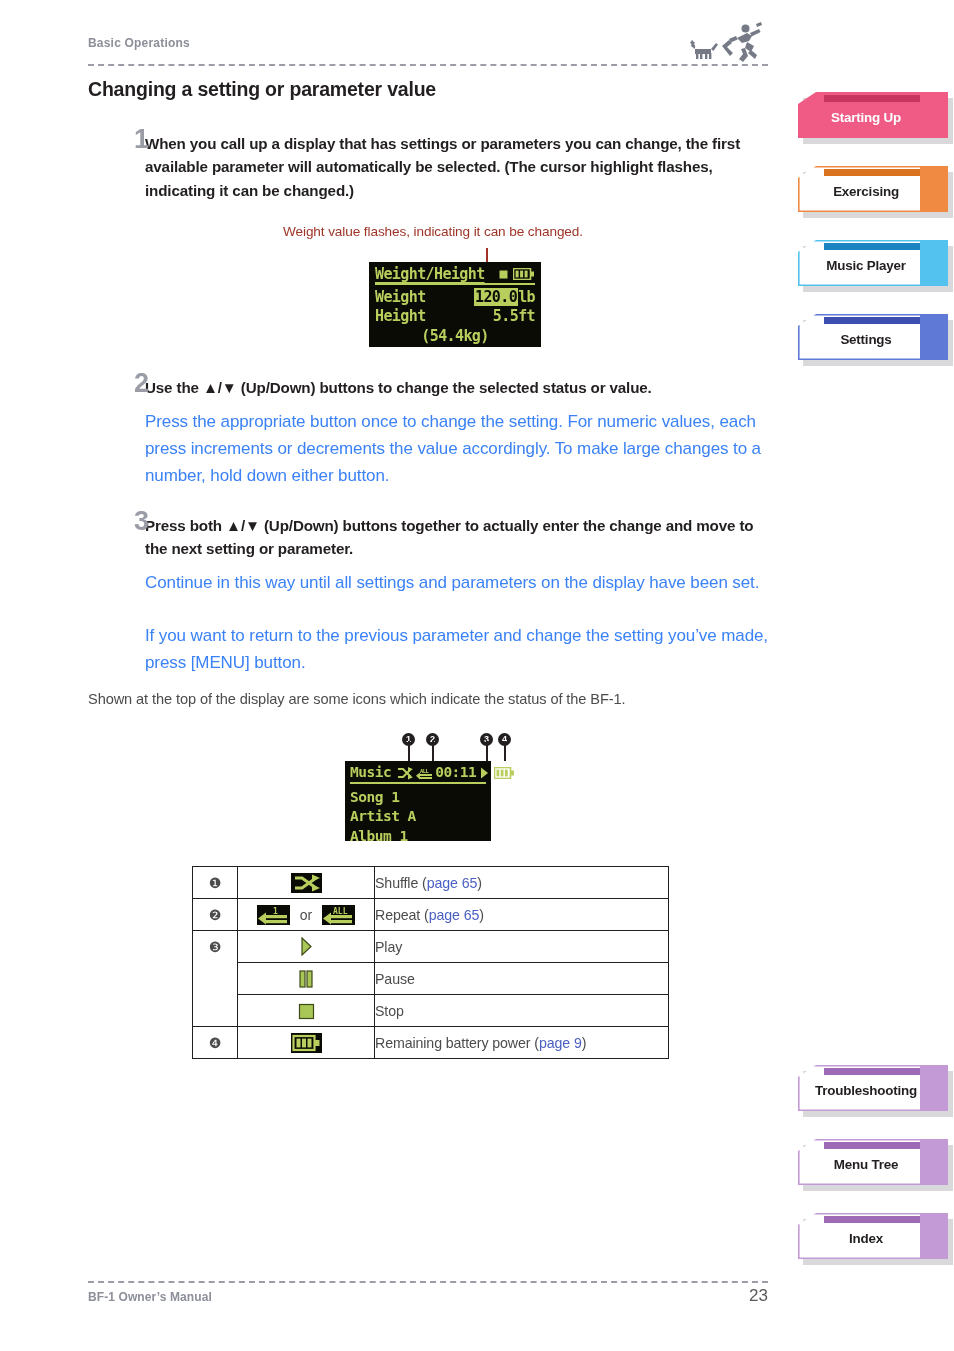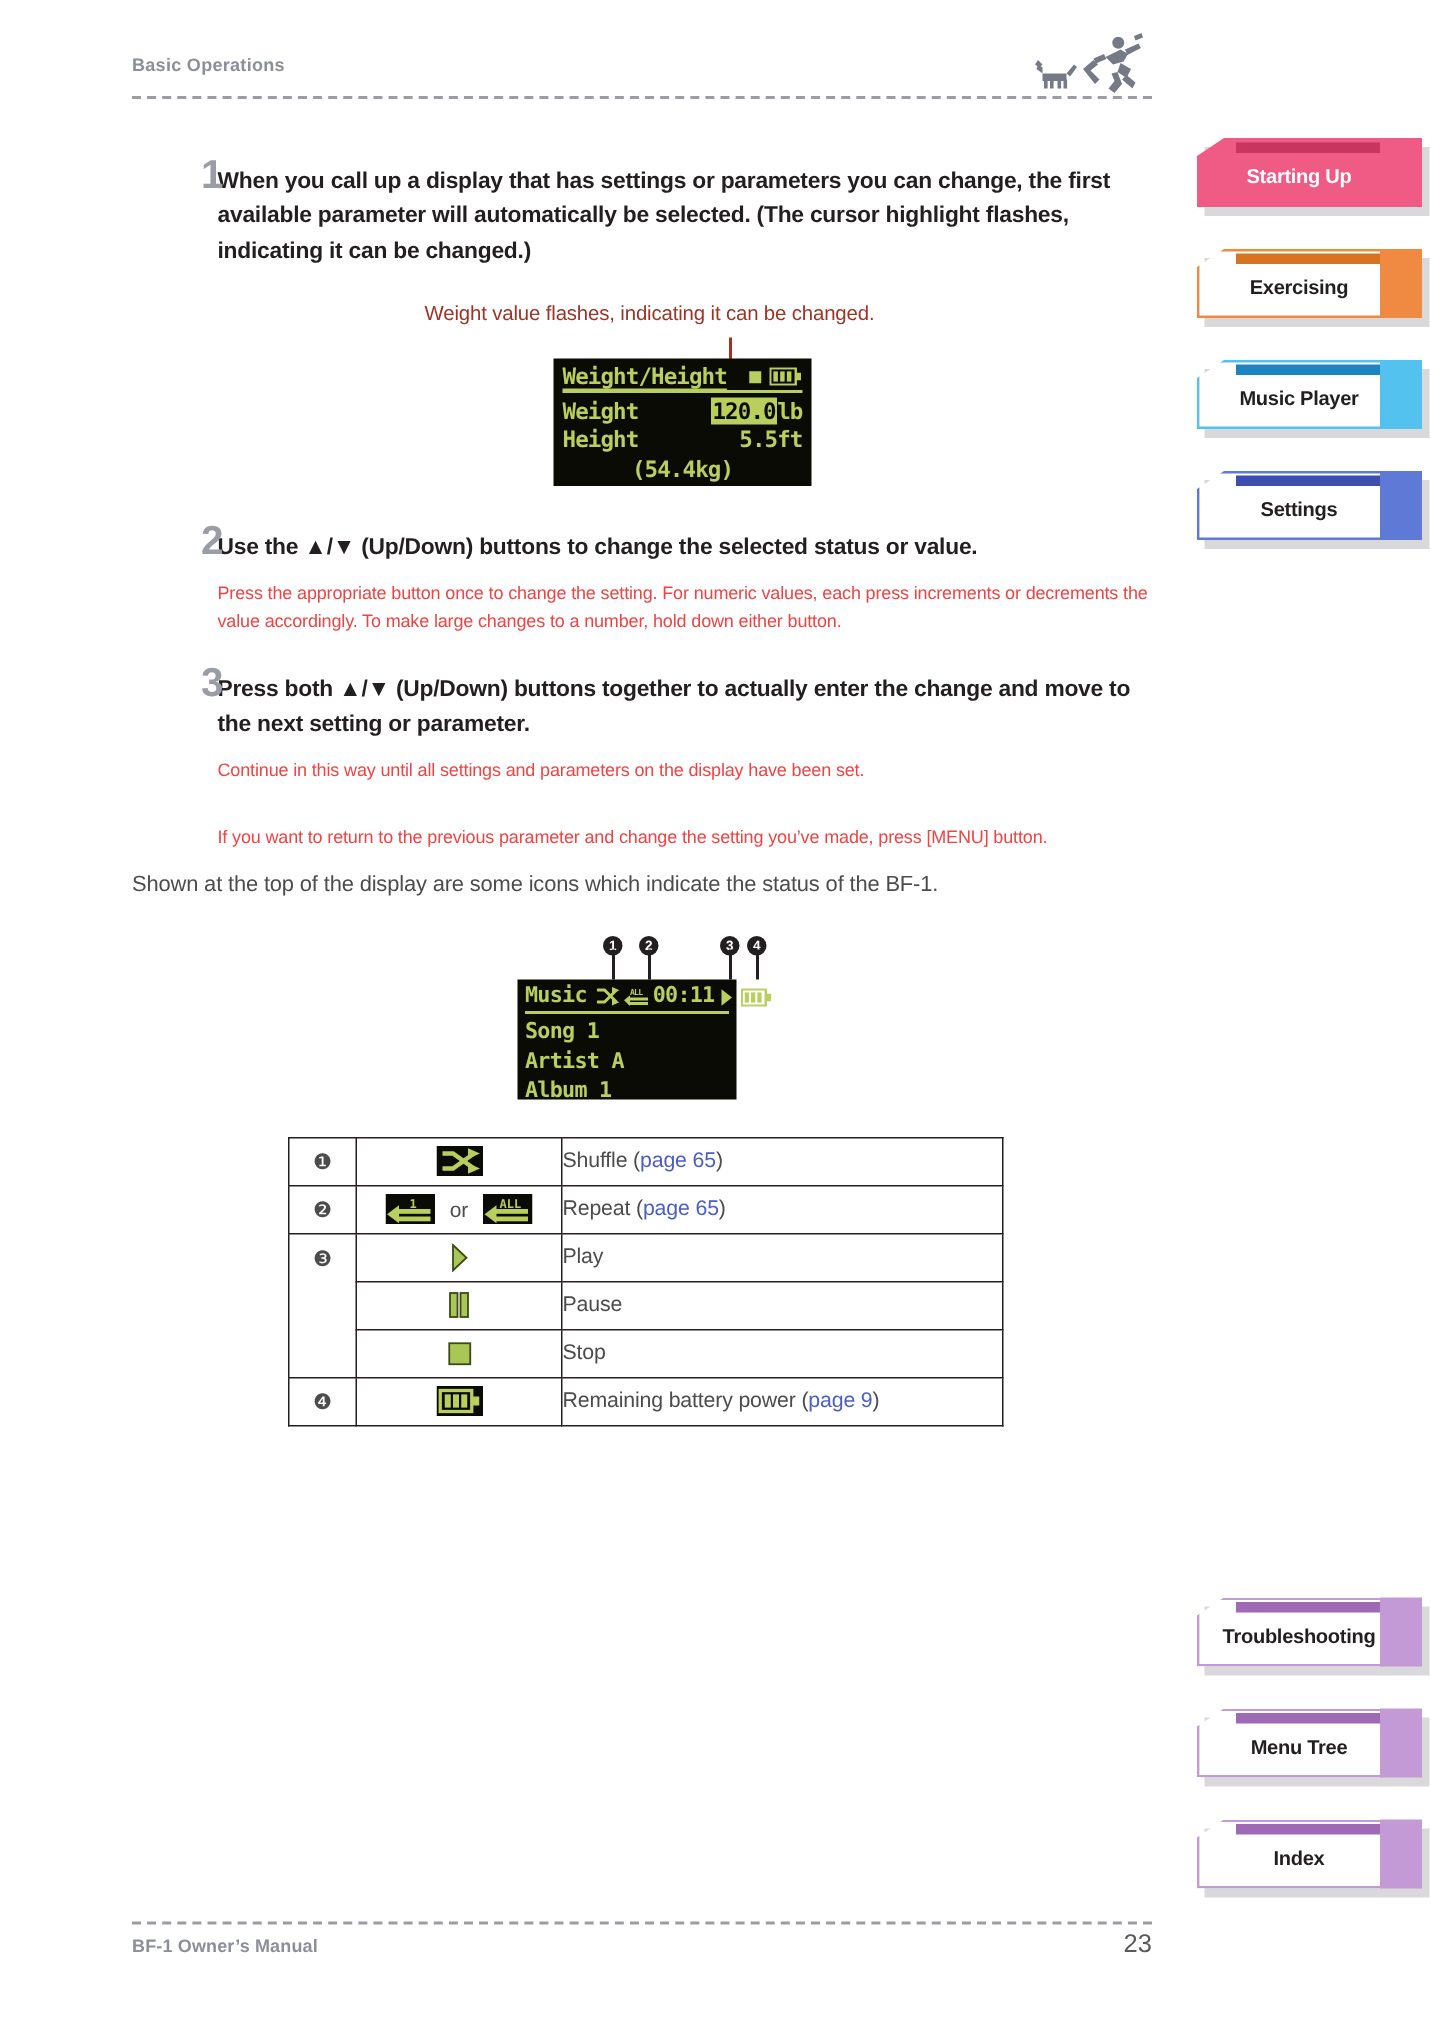--- a/index.html
+++ b/index.html
@@ -48,21 +48,21 @@
     position:absolute;left:46px;top:-6px;
     font-size:27px;font-weight:bold;color:#9a9da6;
     font-family:"Liberation Sans", sans-serif;
     line-height:1;
   }
   .step-lead{
     font-size:15.2px;font-weight:bold;line-height:1.53;color:#231f20;
     margin:0;letter-spacing:-.15px;
   }
   .step-body{
-    font-size:12px;line-height:1.58;color:#ef4444;margin:10px 0 0 0;
+    font-size:17px;line-height:1.58;color:#3b82f6;margin:10px 0 0 0;
     letter-spacing:-.1px;font-weight:400;
   }
   .para{
     font-size:14.6px;line-height:1.55;color:#4c4c4e;margin:6px 0 0 0;
     letter-spacing:-.1px;
   }
 
   .caption-red{
     color:#9e3326;font-size:13.6px;text-align:center;
     letter-spacing:-.1px;
@@ -220,20 +220,21 @@
         <path d="M44 24 l7 -6 l3 3 l-5 4 l6 6 l-3 3 z"></path>
         <path d="M78 2 l5 -2 l1 3 l-5 2 z"></path>
       </g>
     </svg>
   </div>
 </div>
 <div class="rule-dashed rule-top"></div>
 
 <div class="main">
 
+  <h1 class="section">Changing a setting or parameter value</h1>
 
   <div class="step" style="margin-top:31px;">
     <div class="step-num">1</div>
     <p class="step-lead">When you call up a display that has settings or parameters you can change, the first available parameter will automatically be selected. (The cursor highlight flashes, indicating it can be changed.)</p>
   </div>
 
   <div class="caption-red" style="margin-top:22px;">Weight value flashes, indicating it can be changed.</div>
 
   <div style="position:relative;height:104px;margin-top:9px;">
     <div class="redline" style="left:398px;top:0;height:45px;"></div>

